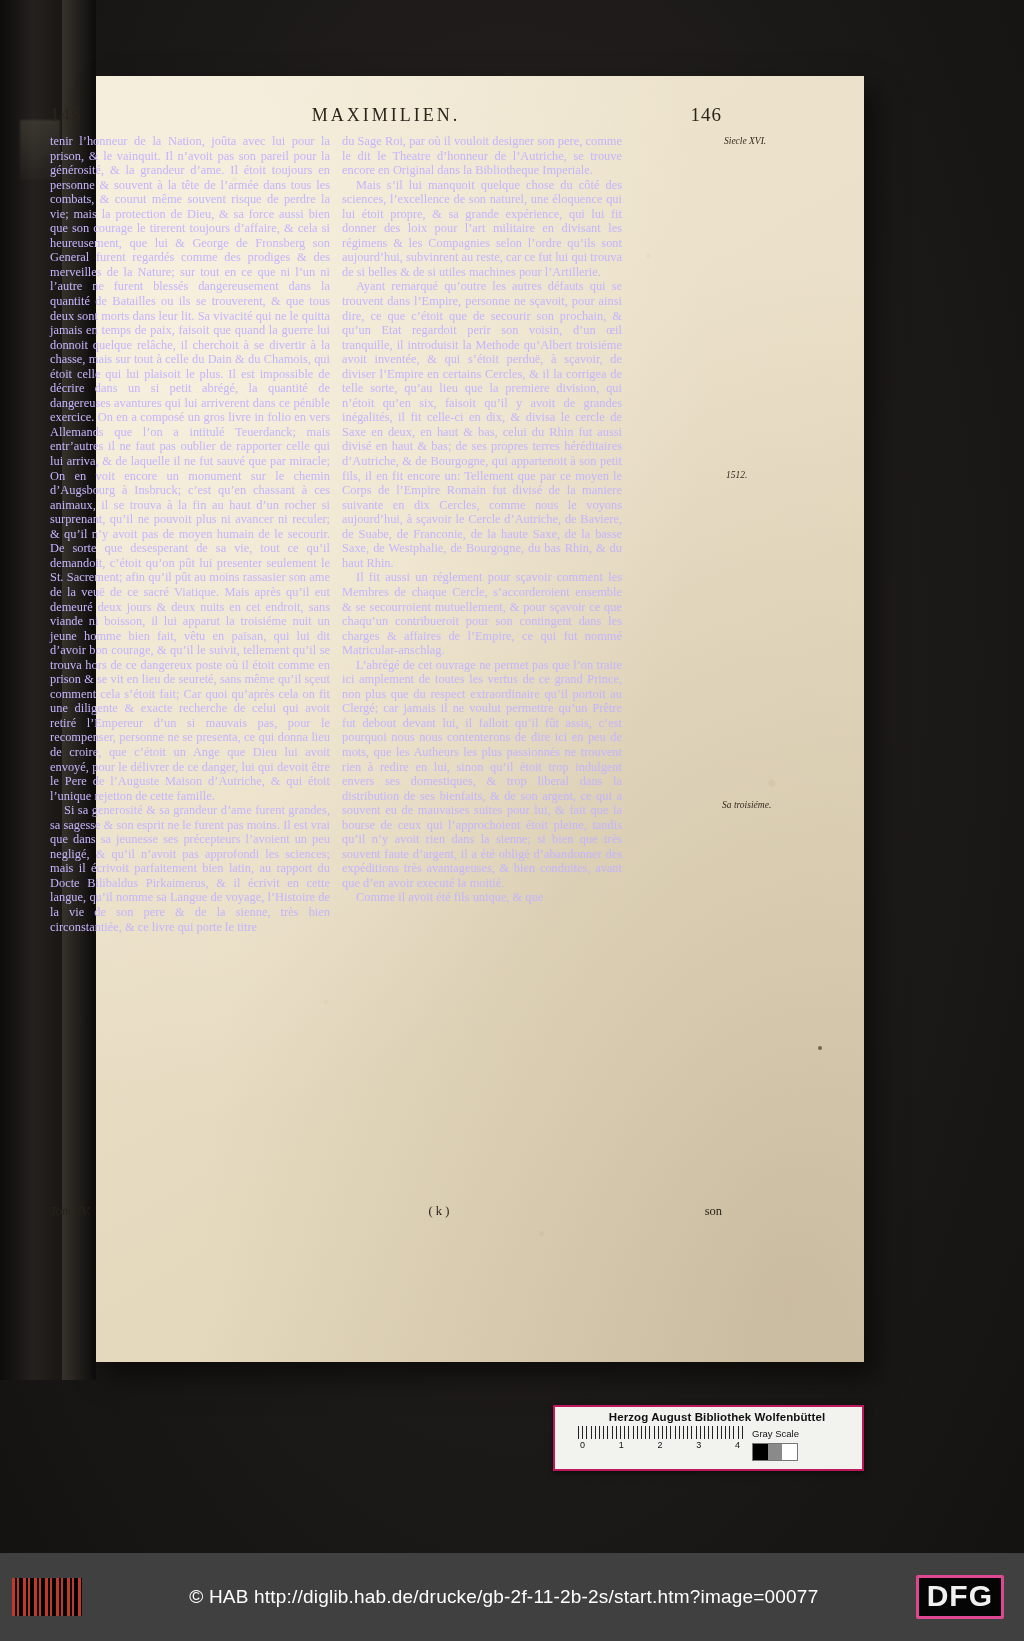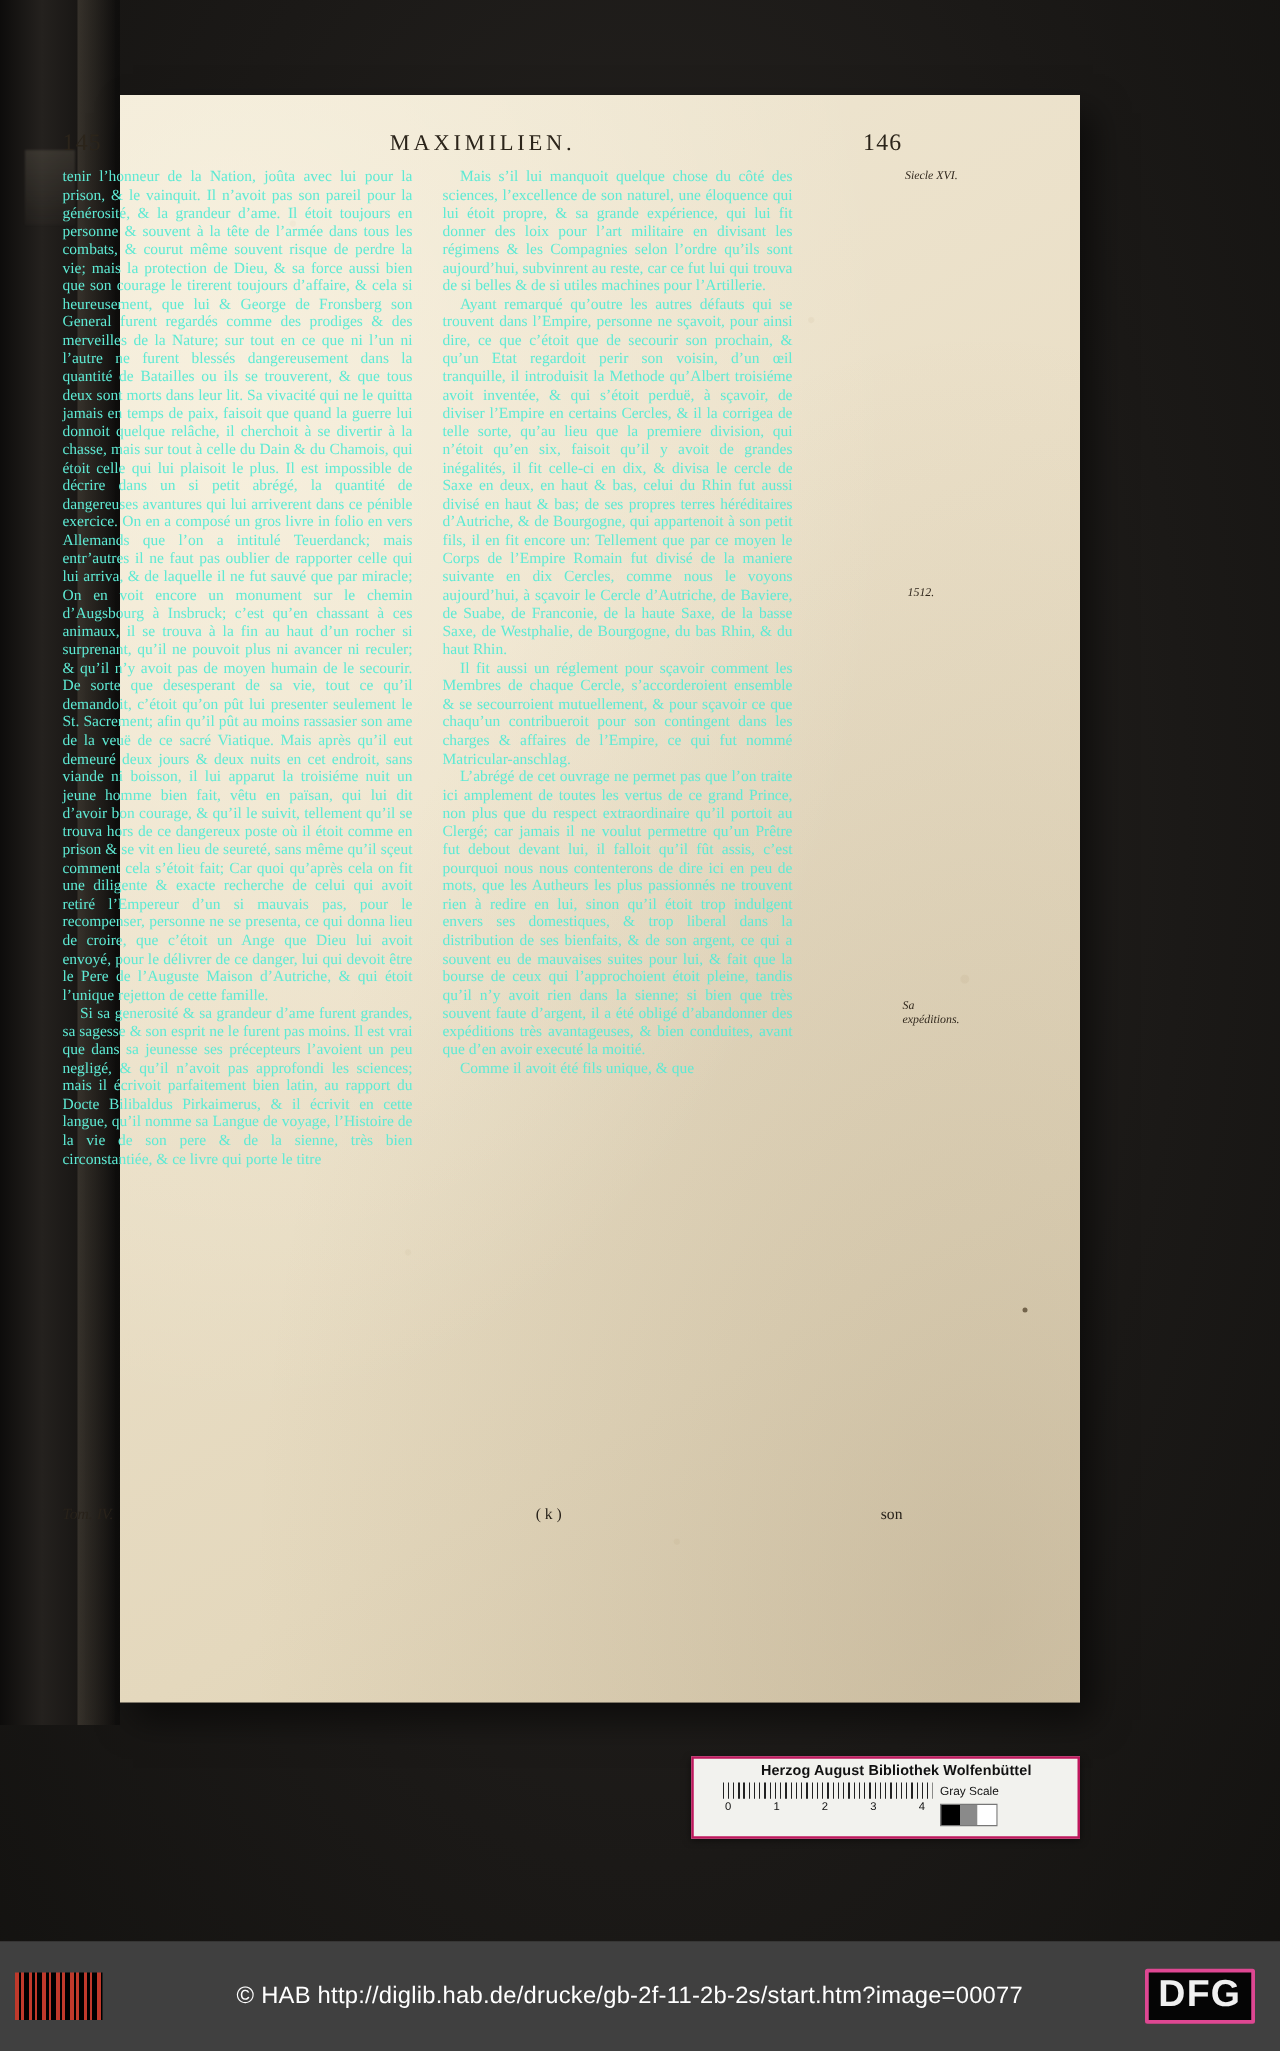--- a/index.html
+++ b/index.html
@@ -107,22 +107,22 @@
     text-transform: uppercase;
   }
 
   
   .columns {
     position: absolute;
     left: 50px;
     top: 134px;
     width: 672px;
     display: flex;
-    gap: 24px;
-    color: #5eead4;
+    gap: 12px;
+    color: #c4b5fd;
   }
   .col {
     width: 280px;
     font-size: 12.4px;
     line-height: 14.55px;
     text-align: justify;
     text-justify: inter-word;
     hyphens: manual;
   }
   .col p {
@@ -304,31 +304,32 @@
   <span class="head-title">MAXIMILIEN.</span>
   <span class="folio">146</span>
 </div>
 
 <div class="columns">
   <div class="col">
     <p class="noindent">tenir l’honneur de la Nation, joûta avec lui pour la prison, &amp; le vainquit. Il n’avoit pas son pareil pour la générosité, &amp; la grandeur d’ame. Il étoit toujours en personne &amp; souvent à la tête de l’armée dans tous les combats, &amp; courut même souvent risque de perdre la vie; mais la protection de Dieu, &amp; sa force aussi bien que son courage le tirerent toujours d’affaire, &amp; cela si heureusement, que lui &amp; George de Fronsberg son General furent regardés comme des prodiges &amp; des merveilles de la Nature; sur tout en ce que ni l’un ni l’autre ne furent blessés dangereusement dans la quantité de Batailles ou ils se trouverent, &amp; que tous deux sont morts dans leur lit. Sa vivacité qui ne le quitta jamais en temps de paix, faisoit que quand la guerre lui donnoit quelque relâche, il cherchoit à se divertir à la chasse, mais sur tout à celle du Dain &amp; du Chamois, qui étoit celle qui lui plaisoit le plus. Il est impossible de décrire dans un si petit abrégé, la quantité de dangereuses avantures qui lui arriverent dans ce pénible exercice. On en a composé un gros livre in folio en vers Allemands que l’on a intitulé Teuerdanck; mais entr’autres il ne faut pas oublier de rapporter celle qui lui arriva, &amp; de laquelle il ne fut sauvé que par miracle; On en voit encore un monument sur le chemin d’Augsbourg à Insbruck; c’est qu’en chassant à ces animaux, il se trouva à la fin au haut d’un rocher si surprenant, qu’il ne pouvoit plus ni avancer ni reculer; &amp; qu’il n’y avoit pas de moyen humain de le secourir. De sorte que desesperant de sa vie, tout ce qu’il demandoit, c’étoit qu’on pût lui presenter seulement le St. Sacrement; afin qu’il pût au moins rassasier son ame de la veuë de ce sacré Viatique. Mais après qu’il eut demeuré deux jours &amp; deux nuits en cet endroit, sans viande ni boisson, il lui apparut la troisiéme nuit un jeune homme bien fait, vêtu en païsan, qui lui dit d’avoir bon courage, &amp; qu’il le suivit, tellement qu’il se trouva hors de ce dangereux poste où il étoit comme en prison &amp; se vit en lieu de seureté, sans même qu’il sçeut comment cela s’étoit fait; Car quoi qu’après cela on fit une diligente &amp; exacte recherche de celui qui avoit retiré l’Empereur d’un si mauvais pas, pour le recompenser, personne ne se presenta, ce qui donna lieu de croire, que c’étoit un Ange que Dieu lui avoit envoyé, pour le délivrer de ce danger, lui qui devoit être le Pere de l’Auguste Maison d’Autriche, &amp; qui étoit l’unique rejetton de cette famille.</p>
     <p>Si sa generosité &amp; sa grandeur d’ame furent grandes, sa sagesse &amp; son esprit ne le furent pas moins. Il est vrai que dans sa jeunesse ses précepteurs l’avoient un peu negligé, &amp; qu’il n’avoit pas approfondi les sciences; mais il écrivoit parfaitement bien latin, au rapport du Docte Bilibaldus Pirkaimerus, &amp; il écrivit en cette langue, qu’il nomme sa Langue de voyage, l’Histoire de la vie de son pere &amp; de la sienne, très bien circonstantiée, &amp; ce livre qui porte le titre</p>
   </div>
   <div class="col">
+    <p class="noindent">du Sage Roi, par où il vouloit designer son pere, comme le dit le Theatre d’honneur de l’Autriche, se trouve encore en Original dans la Bibliotheque Imperiale.</p>
     <p>Mais s’il lui manquoit quelque chose du côté des sciences, l’excellence de son naturel, une éloquence qui lui étoit propre, &amp; sa grande expérience, qui lui fit donner des loix pour l’art militaire en divisant les régimens &amp; les Compagnies selon l’ordre qu’ils sont aujourd’hui, subvinrent au reste, car ce fut lui qui trouva de si belles &amp; de si utiles machines pour l’Artillerie.</p>
     <p>Ayant remarqué qu’outre les autres défauts qui se trouvent dans l’Empire, personne ne sçavoit, pour ainsi dire, ce que c’étoit que de secourir son prochain, &amp; qu’un Etat regardoit perir son voisin, d’un œil tranquille, il introduisit la Methode qu’Albert troisiéme avoit inventée, &amp; qui s’étoit perduë, à sçavoir, de diviser l’Empire en certains Cercles, &amp; il la corrigea de telle sorte, qu’au lieu que la premiere division, qui n’étoit qu’en six, faisoit qu’il y avoit de grandes inégalités, il fit celle-ci en dix, &amp; divisa le cercle de Saxe en deux, en haut &amp; bas, celui du Rhin fut aussi divisé en haut &amp; bas; de ses propres terres héréditaires d’Autriche, &amp; de Bourgogne, qui appartenoit à son petit fils, il en fit encore un: Tellement que par ce moyen le Corps de l’Empire Romain fut divisé de la maniere suivante en dix Cercles, comme nous le voyons aujourd’hui, à sçavoir le Cercle d’Autriche, de Baviere, de Suabe, de Franconie, de la haute Saxe, de la basse Saxe, de Westphalie, de Bourgogne, du bas Rhin, &amp; du haut Rhin.</p>
     <p>Il fit aussi un réglement pour sçavoir comment les Membres de chaque Cercle, s’accorderoient ensemble &amp; se secourroient mutuellement, &amp; pour sçavoir ce que chaqu’un contribueroit pour son contingent dans les charges &amp; affaires de l’Empire, ce qui fut nommé Matricular-anschlag.</p>
     <p>L’abrégé de cet ouvrage ne permet pas que l’on traite ici amplement de toutes les vertus de ce grand Prince, non plus que du respect extraordinaire qu’il portoit au Clergé; car jamais il ne voulut permettre qu’un Prêtre fut debout devant lui, il falloit qu’il fût assis, c’est pourquoi nous nous contenterons de dire ici en peu de mots, que les Autheurs les plus passionnés ne trouvent rien à redire en lui, sinon qu’il étoit trop indulgent envers ses domestiques, &amp; trop liberal dans la distribution de ses bienfaits, &amp; de son argent, ce qui a souvent eu de mauvaises suites pour lui, &amp; fait que la bourse de ceux qui l’approchoient étoit pleine, tandis qu’il n’y avoit rien dans la sienne; si bien que très souvent faute d’argent, il a été obligé d’abandonner des expéditions très avantageuses, &amp; bien conduites, avant que d’en avoir executé la moitié.</p>
     <p>Comme il avoit été fils unique, &amp; que</p>
   </div>
 </div>
 
 <div class="margin-note" id="note-siecle">Siecle XVI.</div>
 <div class="margin-note" id="note-year">1512.</div>
-<div class="margin-note" id="note-liber">Sa expéditions.</div>
+<div class="margin-note" id="note-liber">Sa troisiéme.</div>
 
 <div class="footline">
   <span class="foot-vol">Tom. IV.</span>
   <span class="foot-sig">( k )</span>
   <span class="foot-catch">son</span>
 </div>
 
 <div class="ink-spot"></div>
 
 <div class="target-card">

